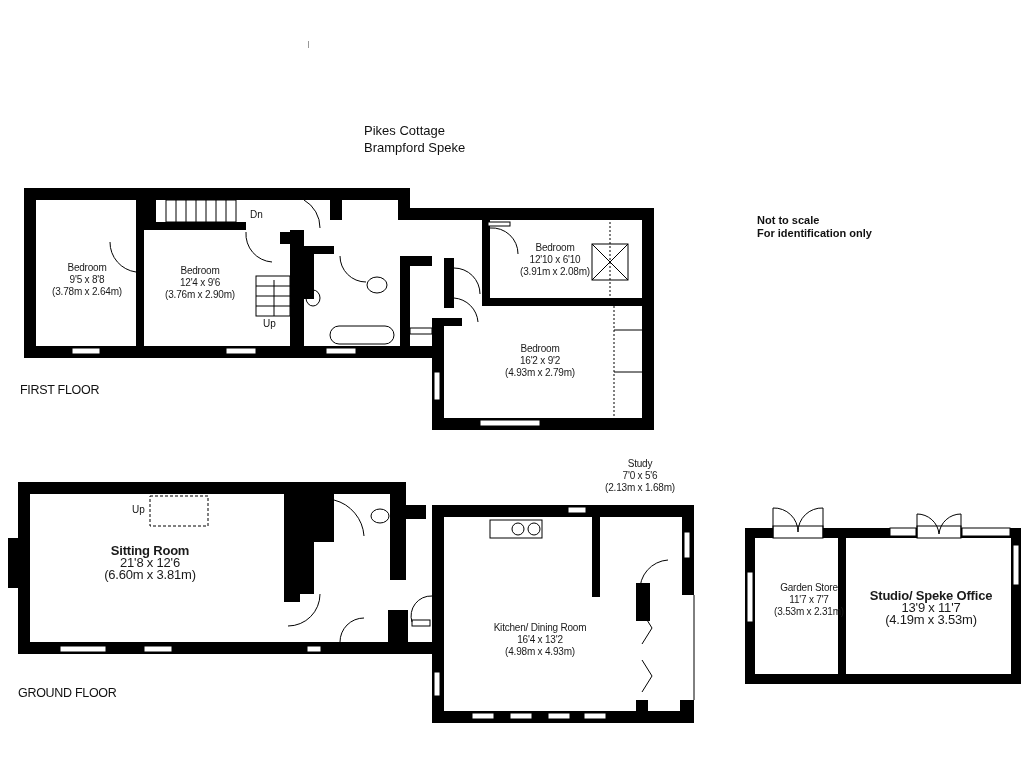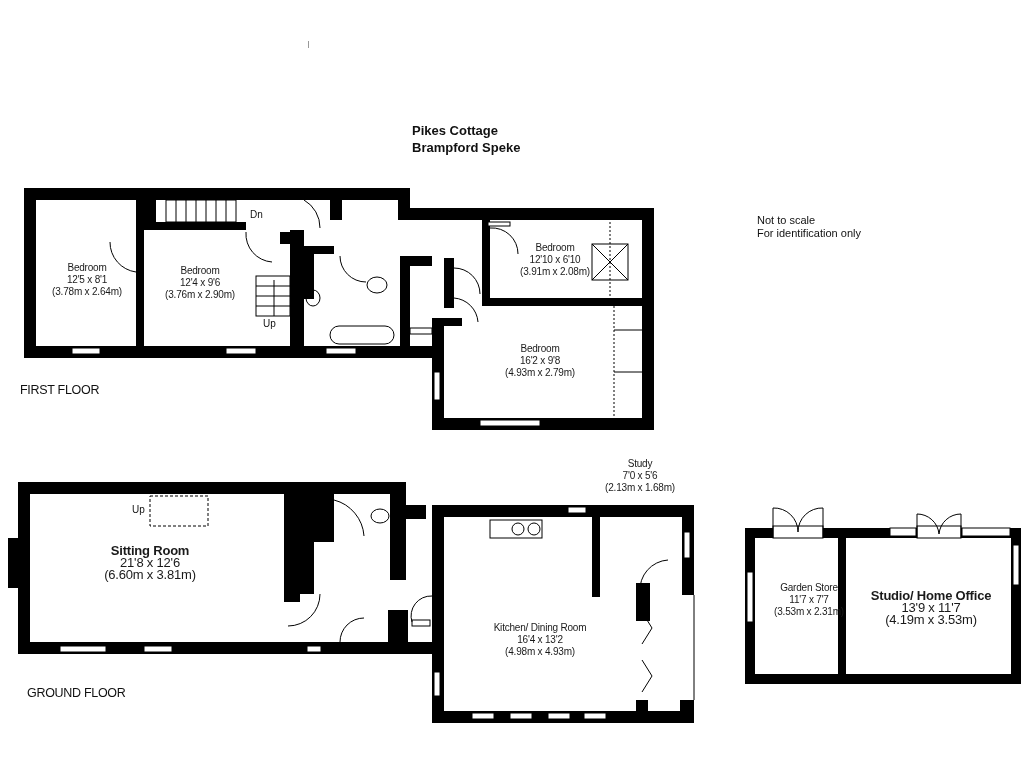--- a/index.html
+++ b/index.html
@@ -1,22 +1,22 @@
 <!DOCTYPE html>
 <html><head>
 <meta charset="utf-8">
 <style>
   html, body { margin:0; padding:0; background:#fff; }
   body { width:1024px; height:768px; position:relative; overflow:hidden; font-family:"Liberation Sans", sans-serif; color:#111; }
   svg.plan { position:absolute; left:0; top:0; }
   .lbl { position:absolute; text-align:center; font-size:10px; line-height:12px; color:#1a1a1a; letter-spacing:-0.2px; }
   .lbl .n { display:block;text-align:center; }
   .lbl .d { display:block; }
-  .title { position:absolute; left:364px; top:122px; font-weight:bold; font-size:13px; line-height:17px;margin-left:48px; }
-  .note { position:absolute; left:757px; top:214px; font-weight:normal; font-size:11px; line-height:13px; }
+  .title { position:absolute; left:364px; top:122px; font-weight:normal; font-size:13px; line-height:17px; }
+  .note { position:absolute; left:757px; top:214px; font-weight:bold; font-size:11px; line-height:13px; }
   .floor { position:absolute; font-size:12.5px; letter-spacing:-0.3px;text-align:right; }
   .small { position:absolute; font-size:10px; }
   .bold { font-weight:bold; font-size:13px; }
 </style>
 </head>
 <body>
 
 <svg class="plan" width="1024" height="768" viewBox="0 0 1024 768" xmlns="http://www.w3.org/2000/svg">
 
   <rect x="308" y="41" width="1" height="7" fill="#999"></rect>
@@ -179,40 +179,40 @@
   <div>Pikes Cottage</div>
   <div>Brampford Speke</div>
 </div>
 
 <div class="note">
   <div>Not to scale</div>
   <div>For identification only</div>
 </div>
 
 <div class="floor" style="left:20px;top:383px;">FIRST FLOOR</div>
-<div class="floor" style="left:27px;top:686px;">GROUND FLOOR</div>
+<div class="floor" style="left:18px;top:686px;">GROUND FLOOR</div>
 
 <div class="lbl" style="left:40px;top:262px;width:94px;">
   <span class="n">Bedroom</span>
-  <span class="d">12'5 x 8'1</span>
+  <span class="d">9'5 x 8'8</span>
   <span class="d">(3.78m x 2.64m)</span>
 </div>
 <div class="lbl" style="left:150px;top:265px;width:100px;">
   <span class="n">Bedroom</span>
   <span class="d">12'4 x 9'6</span>
   <span class="d">(3.76m x 2.90m)</span>
 </div>
 <div class="lbl" style="left:500px;top:242px;width:110px;">
   <span class="n">Bedroom</span>
   <span class="d">12'10 x 6'10</span>
   <span class="d">(3.91m x 2.08m)</span>
 </div>
 <div class="lbl" style="left:480px;top:343px;width:120px;">
   <span class="n">Bedroom</span>
-  <span class="d">16'2 x 9'8</span>
+  <span class="d">16'2 x 9'2</span>
   <span class="d">(4.93m x 2.79m)</span>
 </div>
 <div class="small" style="left:250px;top:209px;">Dn</div>
 <div class="small" style="left:263px;top:318px;">Up</div>
 
 <div class="lbl bold" style="left:90px;top:545px;width:120px;">
   <span class="n">Sitting Room</span>
   <span class="d" style="font-weight:normal">21'8 x 12'6</span>
   <span class="d" style="font-weight:normal">(6.60m x 3.81m)</span>
 </div>
@@ -227,16 +227,16 @@
   <span class="d">(2.13m x 1.68m)</span>
 </div>
 <div class="small" style="left:132px;top:504px;">Up</div>
 
 <div class="lbl" style="left:752px;top:582px;width:88px;padding-left:13px;">
   <span class="n">Garden Store</span>
   <span class="d">11'7 x 7'7</span>
   <span class="d">(3.53m x 2.31m)</span>
 </div>
 <div class="lbl bold" style="left:856px;top:590px;width:150px;">
-  <span class="n">Studio/ Home Office</span>
+  <span class="n">Studio/ Speke Office</span>
   <span class="d" style="font-weight:normal">13'9 x 11'7</span>
   <span class="d" style="font-weight:normal">(4.19m x 3.53m)</span>
 </div>
 
 </body></html>

